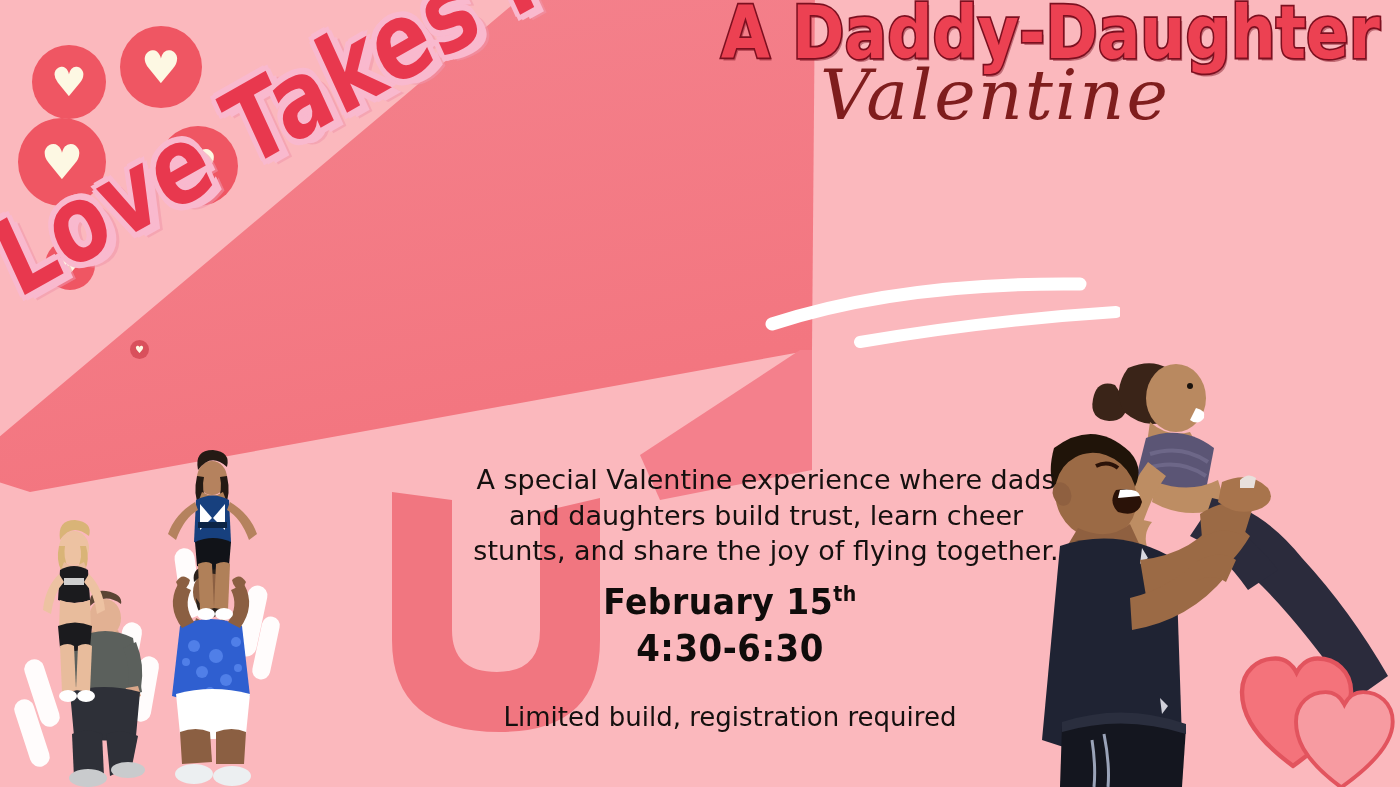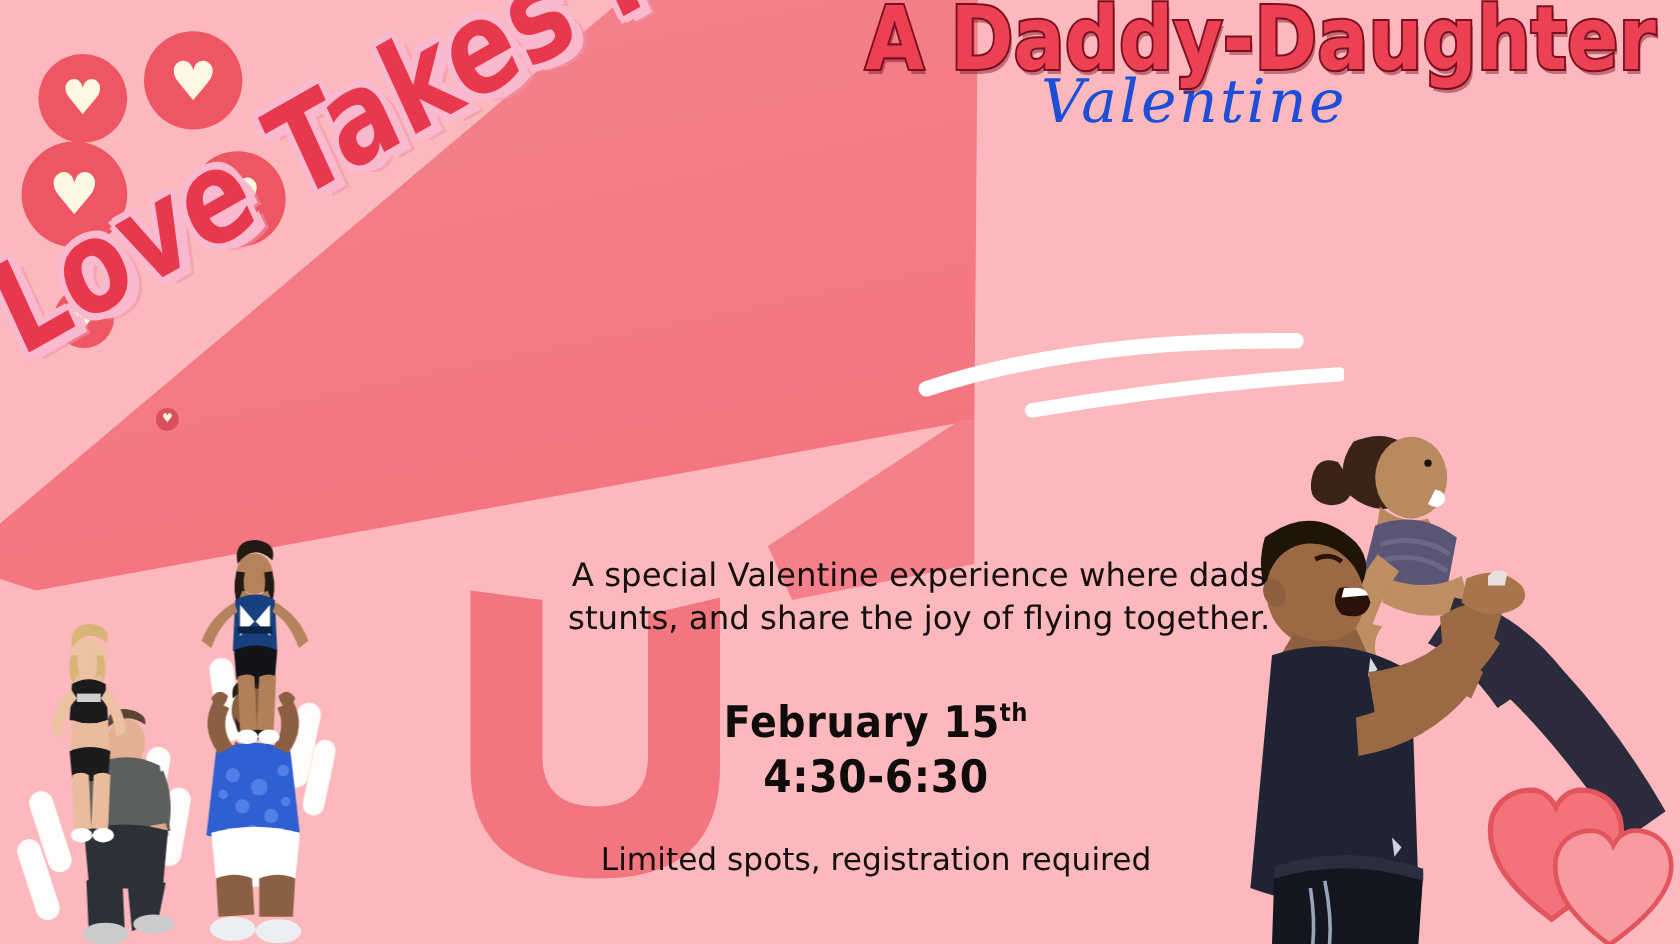--- a/index.html
+++ b/index.html
@@ -41,21 +41,21 @@
     transform:scaleY(1.18) scaleX(1.02);
     transform-origin:right center;
     white-space:nowrap;
     display:block;
     text-shadow:2px 3px 0 rgba(124,16,32,.45);
   }
 
   .t-valentine{
     font-family:"DejaVu Serif",serif;
     font-style:italic;font-weight:normal;
-    font-size:50px;color:#1d4ed8;
+    font-size:70px;color:#7f1d1d;
     line-height:1.0;
     margin-top:-4px;
     letter-spacing:2px;
     white-space:nowrap;
     display:block;
     text-align:center;
     padding-right:80px;
   }
 
   .t-cheer-wrap{position:relative;display:block;margin-top:-14px;}
@@ -338,23 +338,24 @@
     </svg>
   </div>
 
   <svg class="double-hearts" viewBox="0 0 160 132">
     <path d="M58 126 C 6 88 0 60 0 42 C 0 18 18 4 38 4 C 50 4 58 12 62 20 C 66 12 74 4 86 4 C 106 4 124 18 124 42 C 124 60 112 88 58 126 Z" fill="#f4737b" stroke="#e2545e" stroke-width="5" transform="translate(4,0) scale(0.88)"></path>
     <path d="M58 126 C 6 88 0 60 0 42 C 0 18 18 4 38 4 C 50 4 58 12 62 20 C 66 12 74 4 86 4 C 106 4 124 18 124 42 C 124 60 112 88 58 126 Z" fill="#f79ba1" stroke="#e2545e" stroke-width="5" transform="translate(58,34) scale(0.78)"></path>
   </svg>
 
   <div class="desc">
     <div>A special Valentine experience where dads</div>
+    <div>and daughters build trust, learn cheer</div>
     <div>stunts, and share the joy of flying together.</div>
   </div>
 
   <div class="date-line"><span>February 15</span><sup>th</sup></div>
 
   <div class="time-line">4:30-6:30</div>
 
-  <div class="limited">Limited spots, registration required</div>
+  <div class="limited">Limited build, registration required</div>
 
 
 </div>
 
 </body></html>

